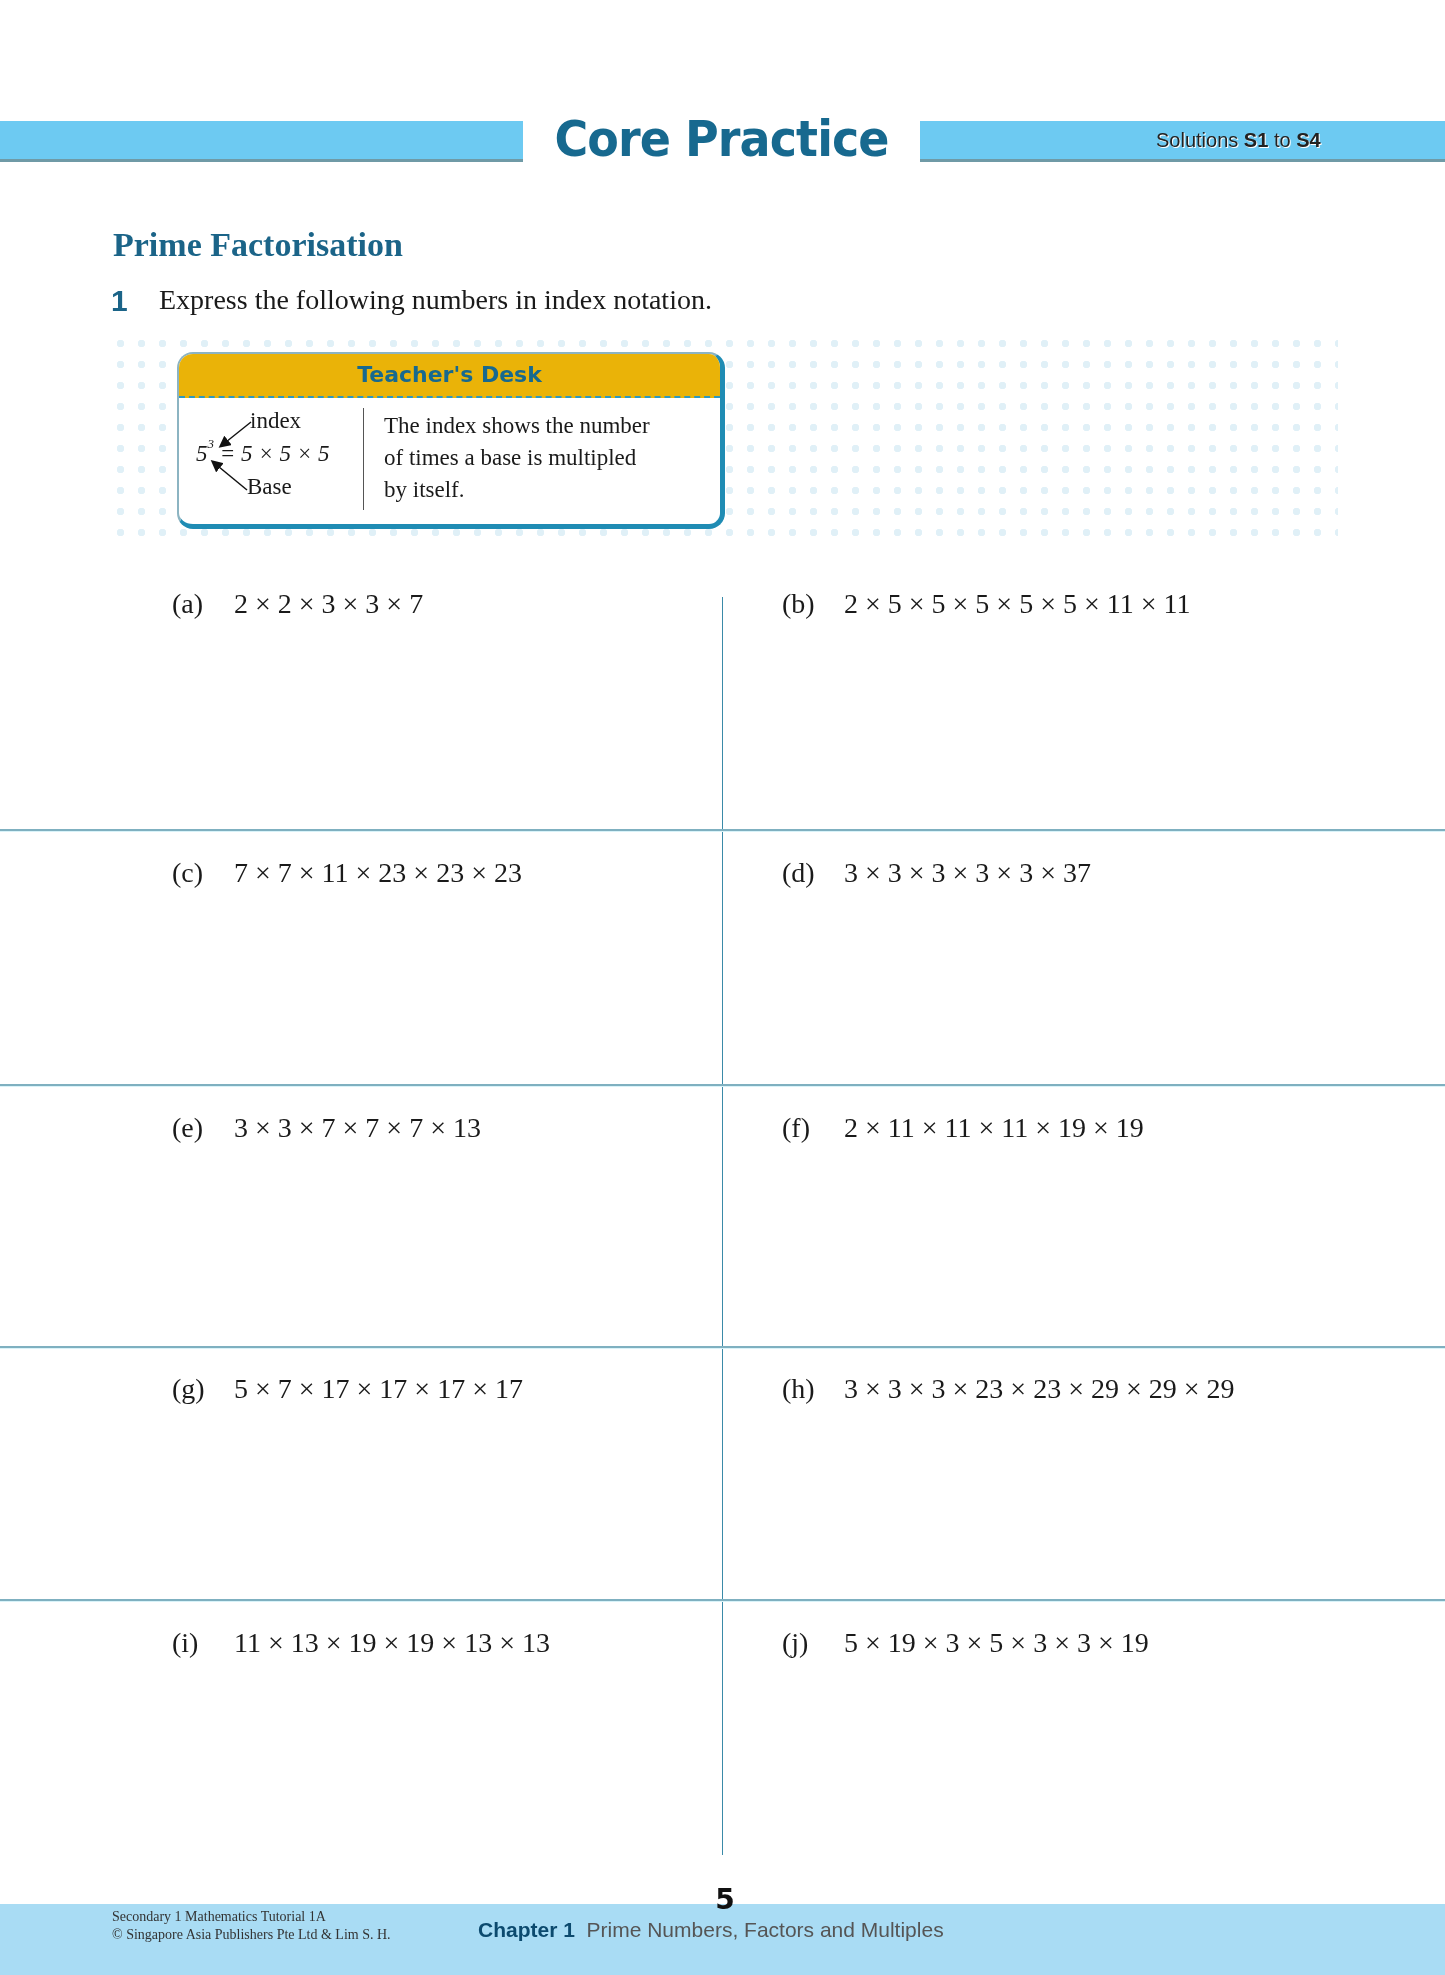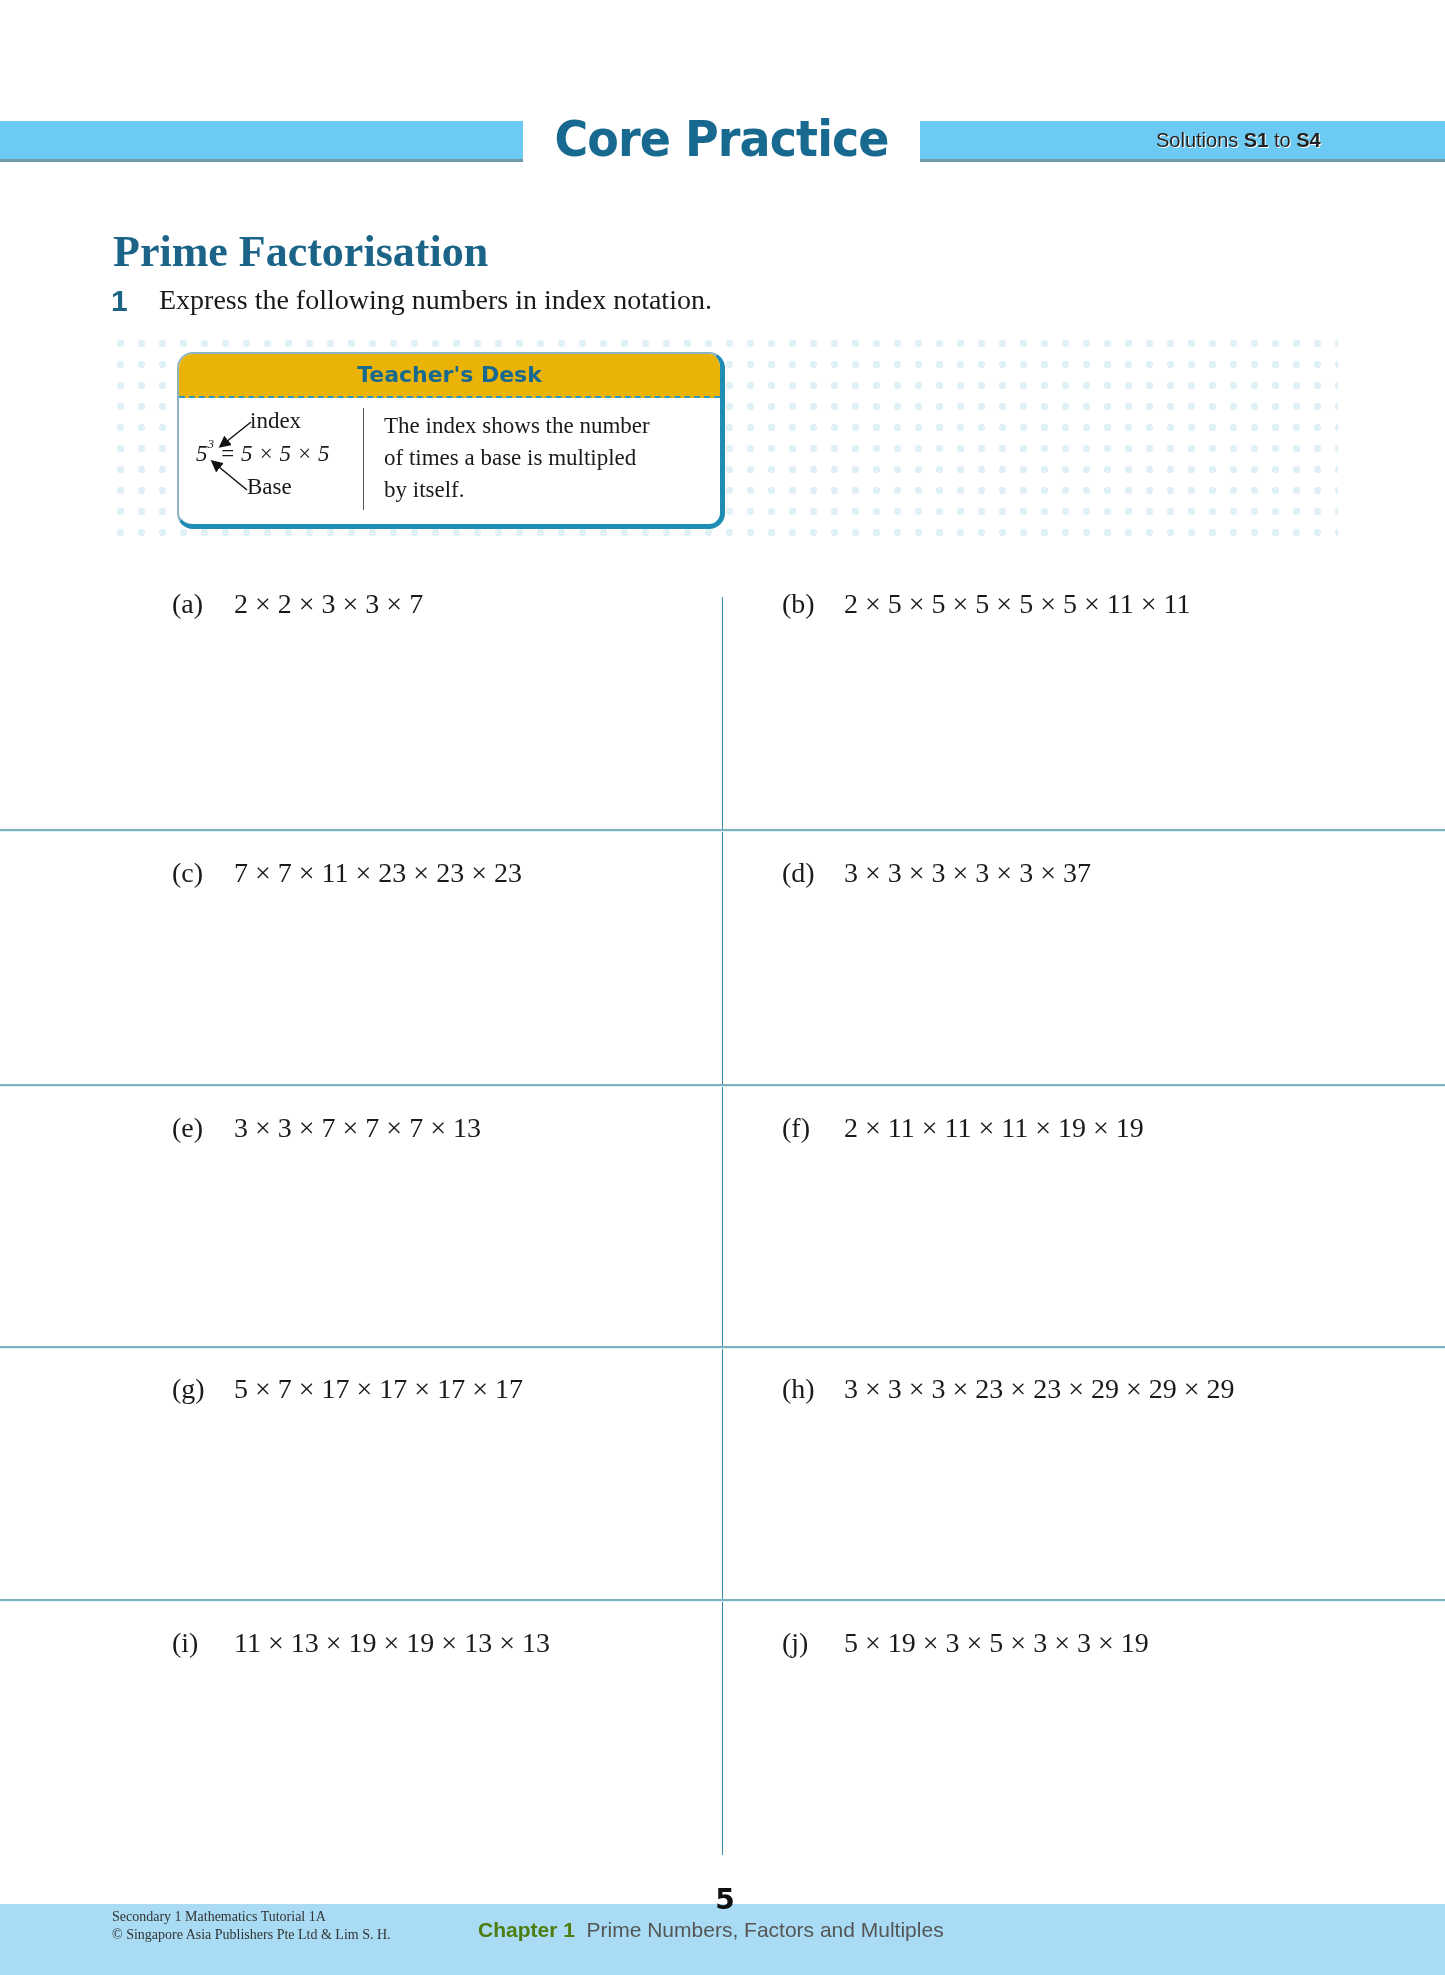--- a/index.html
+++ b/index.html
@@ -23,21 +23,21 @@
   }
   .solutions {
     position: absolute; left: 1156px; top: 126px; height: 28px; line-height: 28px;
     font-family: "Liberation Sans", sans-serif; font-size: 20px; color: #222;
     text-shadow: 1px 1px 0 #ffffff;
   }
   .solutions b { font-weight: bold; margin-top: 31px; }
 
   
   .section-title {
-    position: absolute; left: 113px; top: 226px; font-size: 44px; font-weight: bold;
+    position: absolute; left: 113px; top: 226px; font-size: 34px; font-weight: bold;
     color: #1b6488;
   }
   .q-num {
     position: absolute; left: 111px; top: 284px; font-family: "Liberation Sans", sans-serif;
     font-weight: bold; font-size: 30px; color: #1b6488;
   }
   .q-text {
     position: absolute; left: 159px; top: 284px; font-size: 28px; color: #1a1a1a;
   }
 
@@ -85,21 +85,21 @@
   .footer { position: absolute; left: 0; top: 1904px; width: 1445px; height: 71px; background: #a9dcf4; }
   .pagenum {
     position: absolute; left: 700px; top: 1883px; width: 50px; text-align: center;
     font-family: "DejaVu Sans", sans-serif; font-weight: bold; font-size: 28px; color: #111;
   }
   .foot-book { position: absolute; left: 112px; top: 1908px; font-size: 14px; line-height: 18px; color: #333; }
   .foot-chapter {
     position: absolute; left: 478px; top: 1918px; font-family: "Liberation Sans", sans-serif;
     font-size: 21px; color: #555;
   }
-  .foot-chapter b { font-weight: bold; color: #4d7c0f; }
+  .foot-chapter b { font-weight: bold; color: #0c4a6e; }
 </style>
 </head>
 <body>
 
 <div class="band band-left"></div>
 <div class="band band-right"></div>
 <div class="band-title">Core Practice</div>
 <div class="solutions">
   <span>Solutions</span>
   <b>S1</b>

